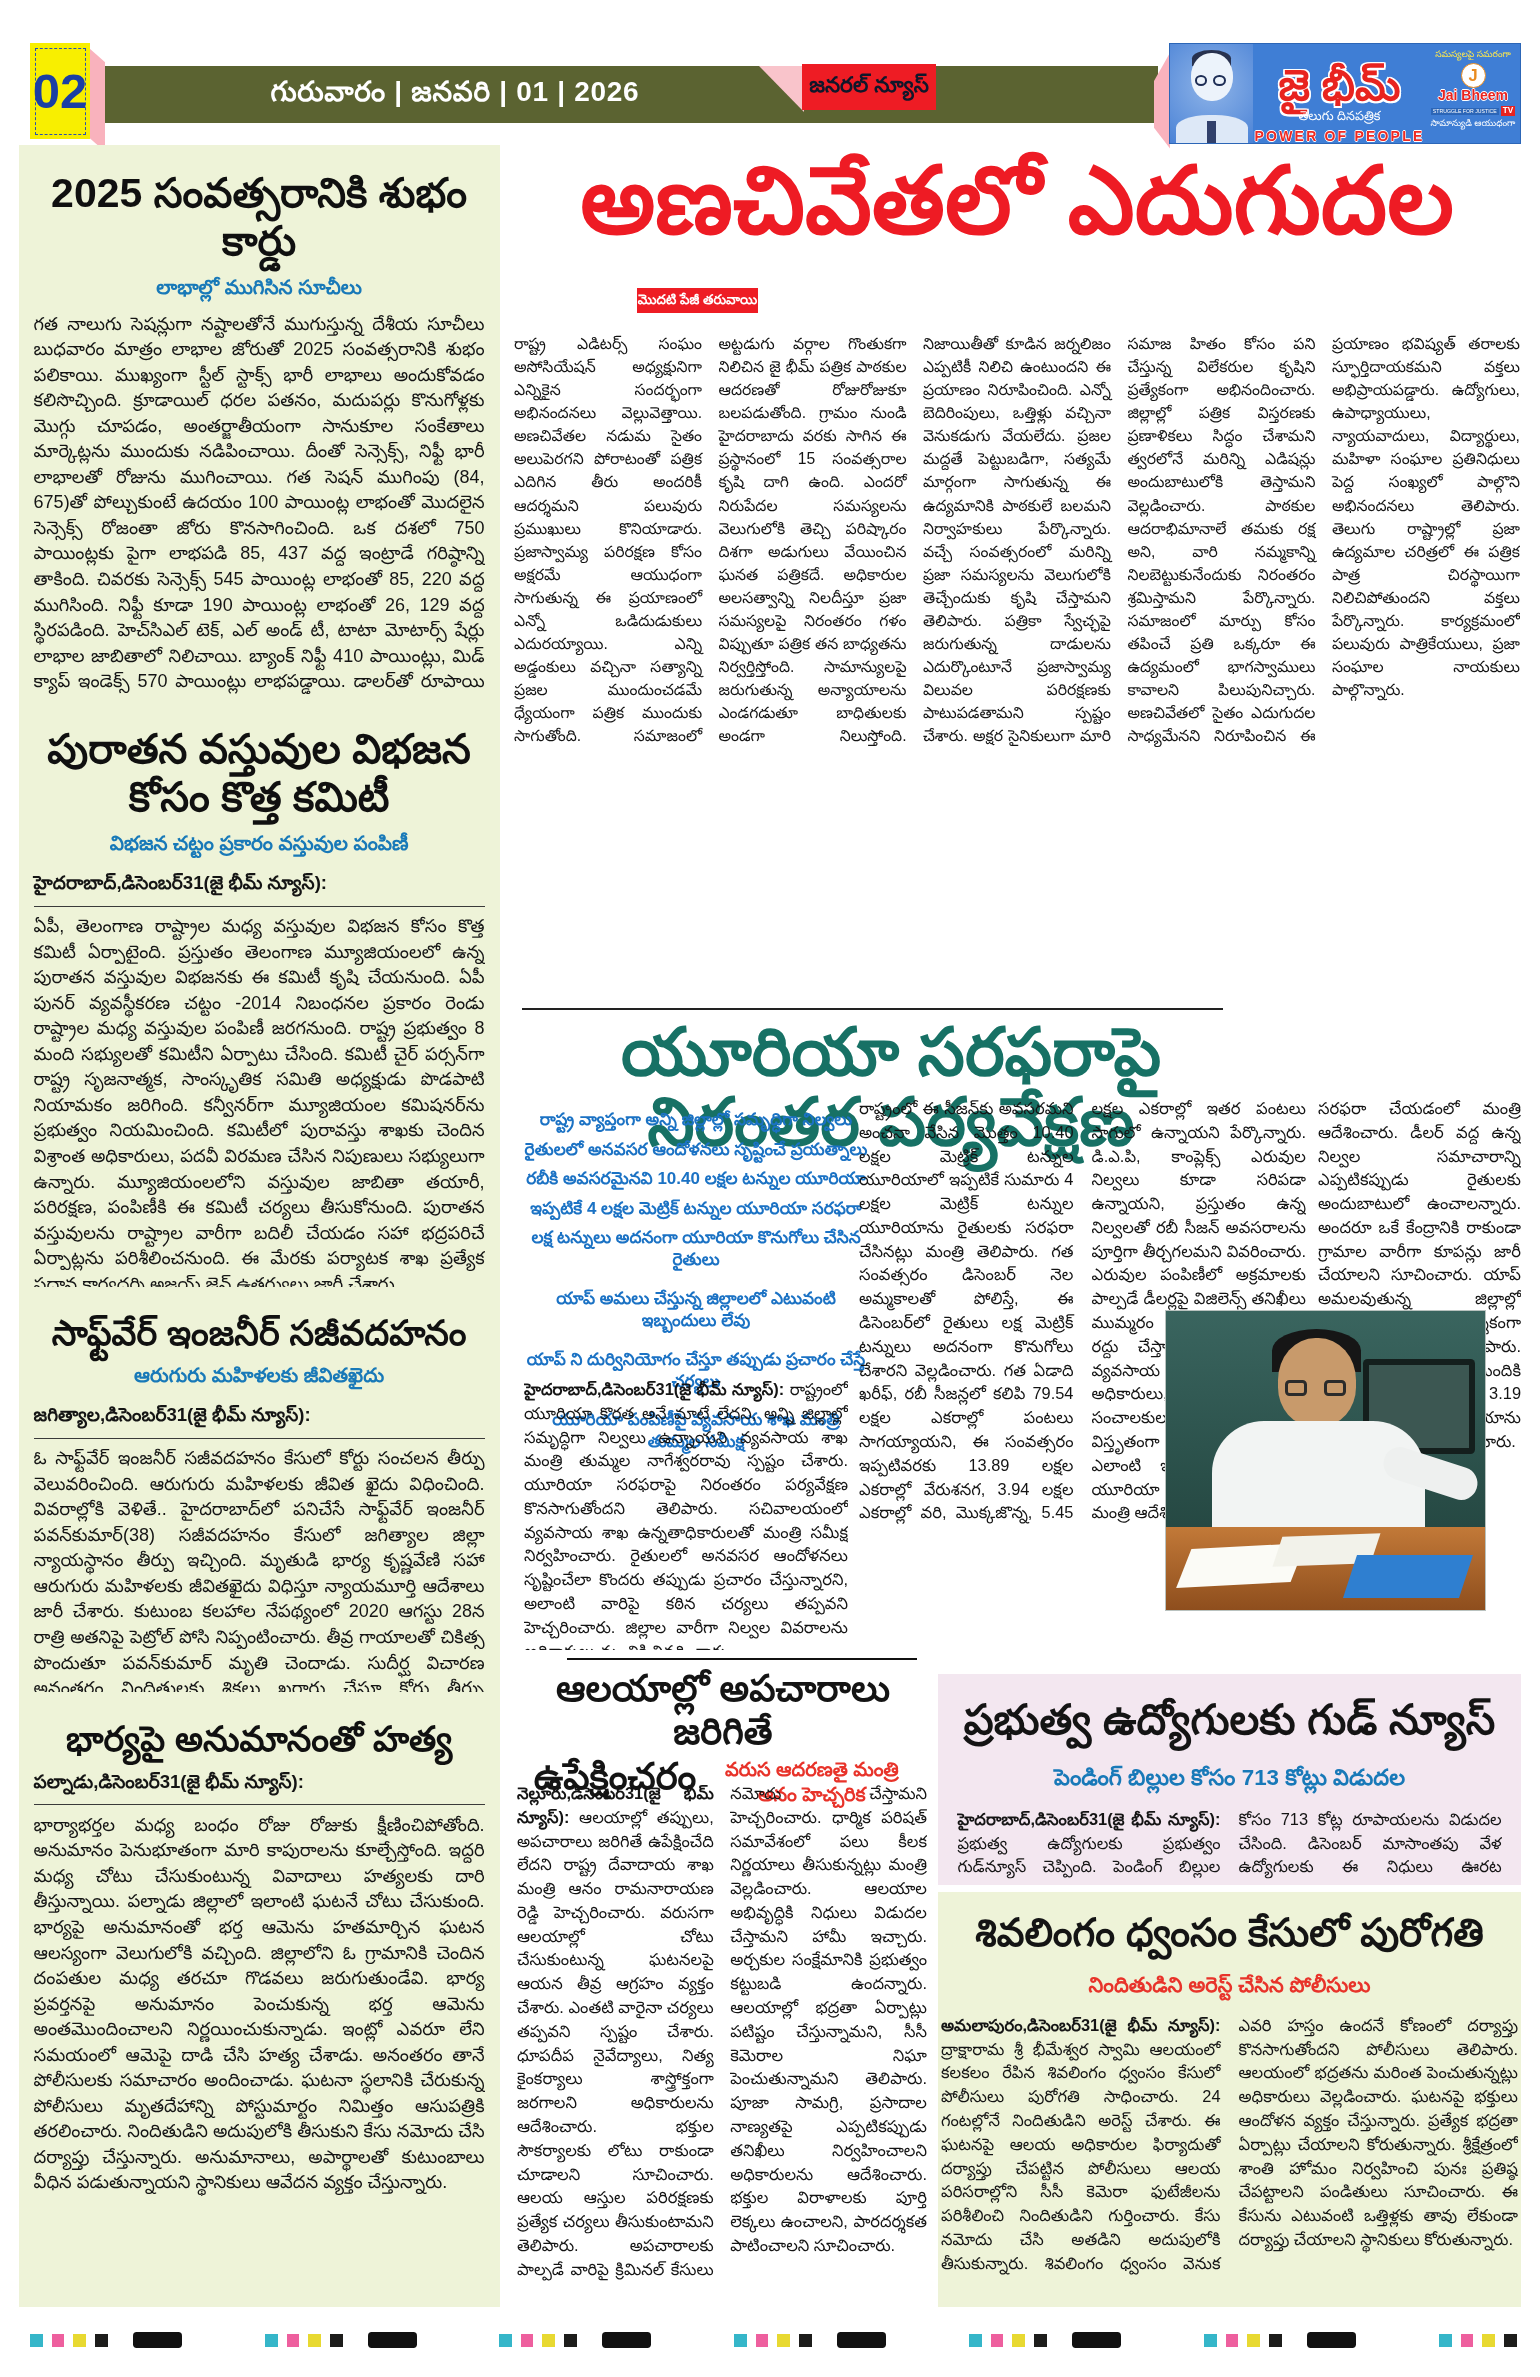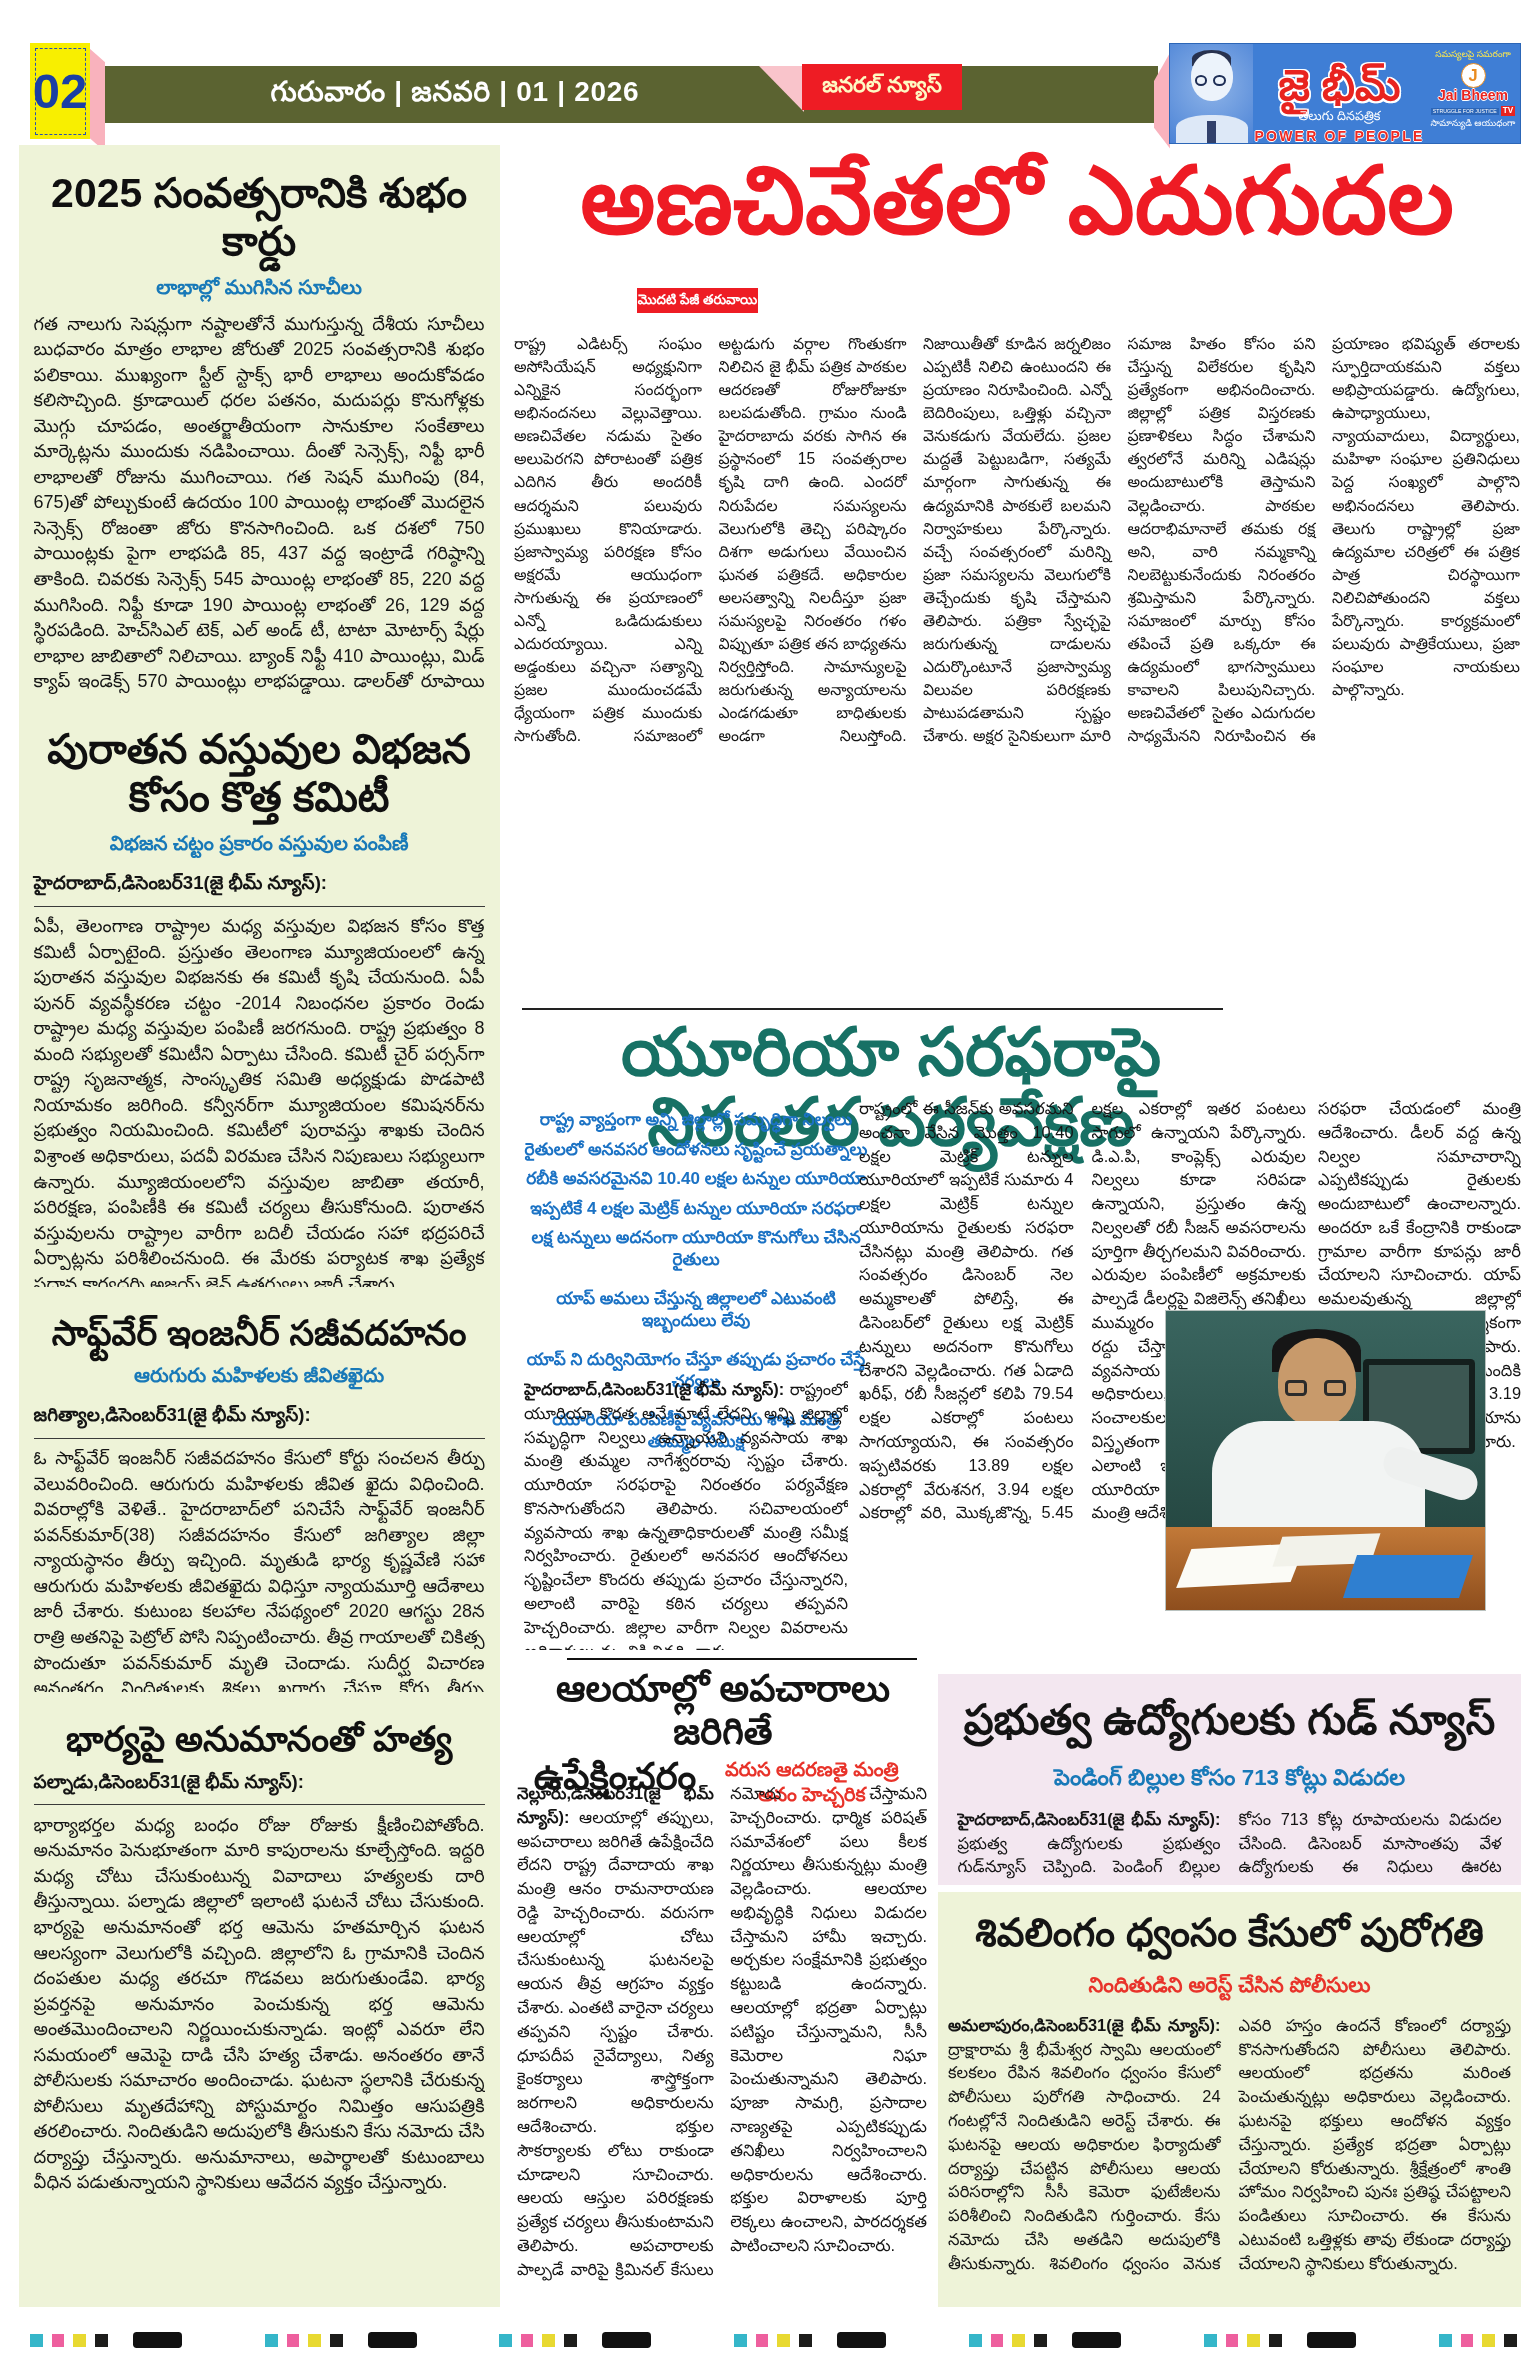--- a/index.html
+++ b/index.html
@@ -7,21 +7,21 @@
         font-family:"Liberation Sans",sans-serif;overflow:hidden;color:#141414;}
   #page *{box-sizing:border-box;}
   .abs{position:absolute;}
 
   
   .olive-bar{left:75px;top:66px;width:1083px;height:57px;background:#5b6331;}
   .date-text{left:224px;top:76px;width:462px;text-align:center;color:#ffffff;
              font-size:28px;font-weight:bold;letter-spacing:0.7px;}
   .badge-tri{left:759px;top:66px;width:0;height:0;
              border-top:46px solid #f9c4cb;border-left:45px solid transparent;}
-  .badge{left:802px;top:64px;width:160px;height:46px;background:#ee1c24;color:#fef9c3;
+  .badge{left:802px;top:64px;width:134px;height:46px;background:#ee1c24;color:#0f172a;
          font-size:21.6px;font-weight:bold;display:flex;align-items:center;justify-content:center;}
   .page-num-box{left:30px;top:43px;width:60px;height:96px;background:#f8ef00;}
   .page-num-dash{position:absolute;inset:4.5px;border:1.5px dashed #2b50b0;}
   .page-num{position:absolute;inset:0;display:flex;align-items:center;justify-content:center;
             font-size:49px;font-weight:900;color:#1b3fa3;}
   .page-num-shadow{left:89px;top:48px;width:16.4px;height:104px;background:#f9b2bd;
                    clip-path:polygon(0 0,100% 14%,100% 100%,0 86%);}
 
   
   .masthead{left:1169px;top:43px;width:352px;height:101px;background:#3f7ed5;display:flex;
@@ -116,21 +116,21 @@
   .pink-box{left:938px;top:1674px;width:583px;height:211px;background:#f3e7f0;}
   .gn-head{text-align:center;font-size:42px;font-weight:900;margin-top:22.4px;}
   .gn-sub{text-align:center;color:#1879b8;font-size:22.4px;font-weight:bold;margin-top:10.4px;}
   .gn-body{margin:12px 19.4px 0;height:88px;column-count:2;column-gap:18px;font-size:16.4px;
            line-height:1.45;text-align:justify;overflow:hidden;}
 
   
   .shiv-box{left:938px;top:1892px;width:583px;height:415px;background:#eef3d8;}
   .sv-head{text-align:center;font-size:39px;font-weight:900;margin-top:19.4px;}
   .sv-sub{text-align:center;color:#e8332a;font-size:21px;font-weight:bold;margin-top:7.5px;}
-  .sv-body{margin:12px 10px 0;height:301px;column-count:2;column-gap:18px;font-size:16.4px;
+  .sv-body{margin:12px 3px 0;height:301px;column-count:2;column-gap:18px;font-size:16.4px;
            line-height:1.45;text-align:justify;overflow:hidden;}
 
   
   .marks{left:0;top:2325px;width:1541px;height:39px;}
   .mark-group{position:absolute;top:9px;display:flex;gap:9px;}
   .mark-sq{width:12.7px;height:12.7px;}
   .mark-bar{position:absolute;top:6.7px;width:49px;height:16.4px;background:#111;border-radius:3.7px;}
 </style>
 </head>
 <body>

